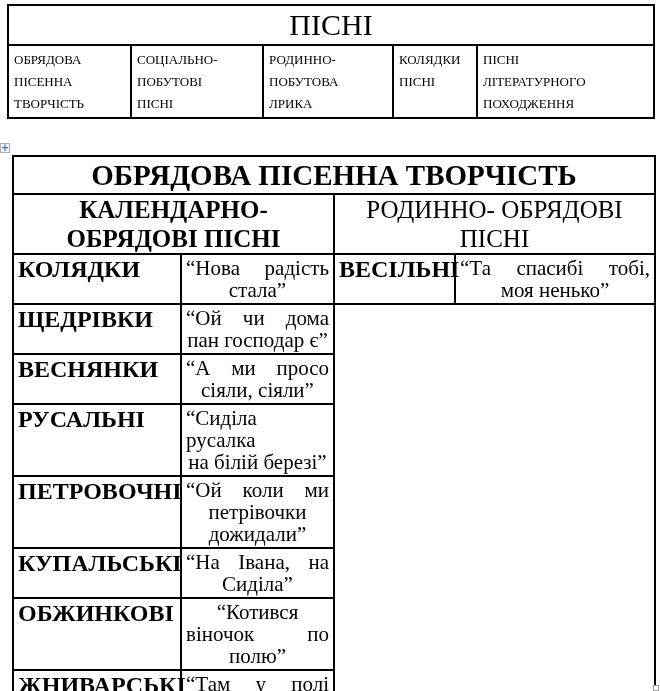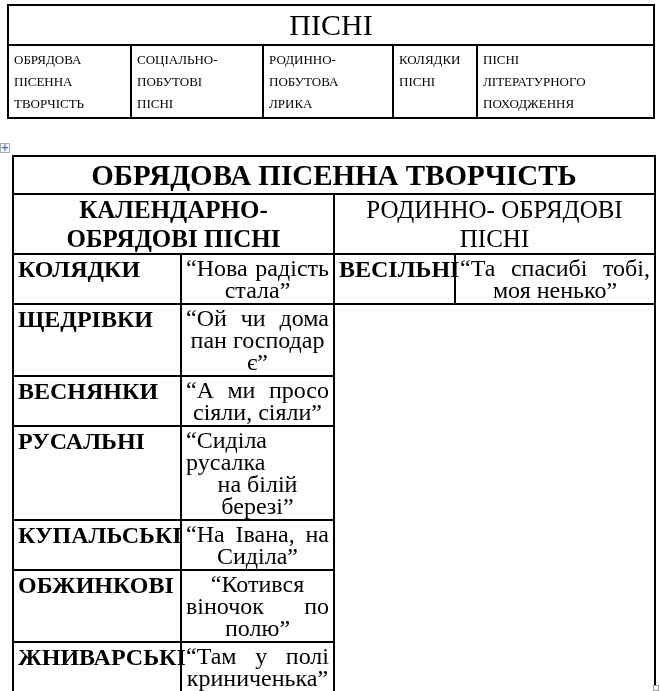--- a/index.html
+++ b/index.html
@@ -48,21 +48,21 @@
     vertical-align: top;
   }
   .inner td.quote { border-right: none; }
   .inner.left > tbody > tr:last-child > td { border-bottom: none; }
   #t2-left  .term { width: 167px; }
   #t2-right .term { width: 120px; }
   .term {
     font-weight: bold; font-size: 24px; line-height: 22px;
     padding: 3px 2px 2px 4px;
   }
-  .quote { font-size: 24px; line-height: 22px; padding: 2px 4px 2px 4px; border-radius: 20px; }
+  .quote { font-size: 21px; line-height: 22px; padding: 2px 4px 2px 4px; border-radius: 20px; }
   .quote div { text-align: center; }
   .quote div.jl { text-align: justify; text-align-last: justify; }
 
   
   .move-handle {
     position: absolute; left: 0; top: 143px; width: 10px; height: 10px;
     border: 1px solid #adadad; background: #f6f6f6;
     display: flex; align-items: center; justify-content: center;
   }
   .move-handle span {
@@ -149,20 +149,28 @@
                 </td>
             </tr>
             <tr>
               <td class="term">РУСАЛЬНІ</td>
               <td class="quote">
                   <div class="jl">“Сиділа русалка</div>
                   <div>на білій березі”</div>
                 </td>
             </tr>
             <tr>
+              <td class="term">ПЕТРОВОЧНІ</td>
+              <td class="quote">
+                  <div class="jl">“Ой коли ми</div>
+                  <div>петрівочки</div>
+                  <div>дожидали”</div>
+                </td>
+            </tr>
+            <tr>
               <td class="term">КУПАЛЬСЬКІ</td>
               <td class="quote">
                   <div class="jl">“На Івана, на</div>
                   <div>Сиділа”</div>
                 </td>
             </tr>
             <tr>
               <td class="term">ОБЖИНКОВІ</td>
               <td class="quote">
                   <div>“Котився</div>

